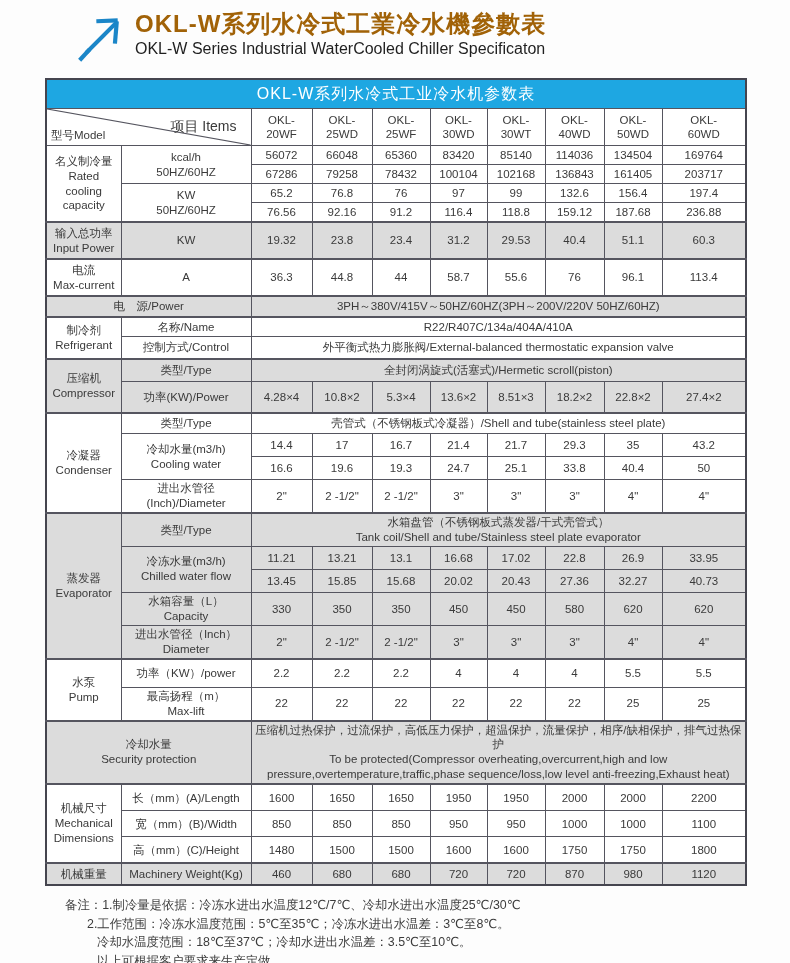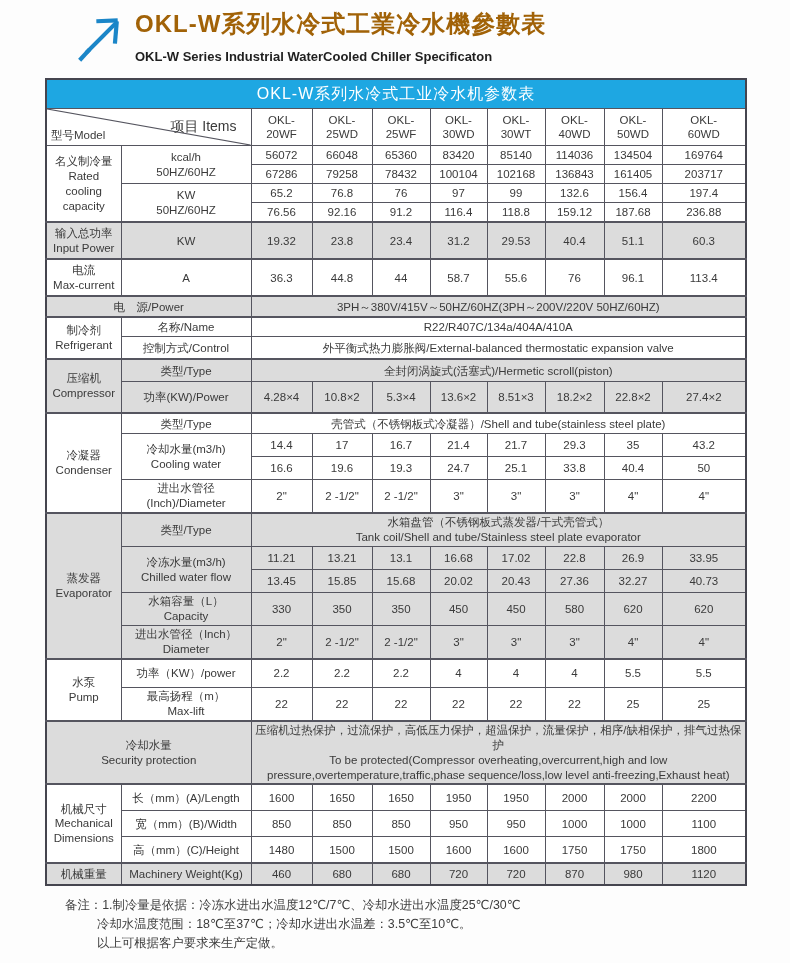--- a/index.html
+++ b/index.html
@@ -7,21 +7,21 @@
     width:790px;height:963px;background:#fdfdfd;color:#333;
     font-family:"Liberation Sans","DejaVu Sans",sans-serif;
     overflow:hidden;
   }
   .sheet{padding:6px 45px 0 45px;}
   
   .doc-header{display:flex;align-items:flex-start;margin:4px 0 14px 28px;}
   .arrow-icon{width:56px;height:52px;flex:0 0 auto;margin-top:2px;}
   .titles{margin-left:6px;}
   .title-cn{margin:0;font-size:24px;font-weight:700;color:#a16207;letter-spacing:1px;line-height:1.15;}
-  .title-en{margin:11px 0 0 0;font-size:13px;font-weight:700;color:#1f1f1f;line-height:1.2;}
+  .title-en{margin:1px 0 0 0;font-size:16px;font-weight:400;color:#1f1f1f;line-height:1.2;}
   
   table.spec{border-collapse:collapse;table-layout:fixed;width:700px;
     border:2px solid #45454f;font-size:11.5px;color:#3a3a3a;}
   table.spec td{border:1px solid #55555f;text-align:center;vertical-align:middle;
     padding:1px 2px;line-height:1.25;background:#fff;overflow:hidden;}
   tr.shade td{background:#dcdcdc;}
   tr.sec td{border-top-width:2px;}
   .caption-row td{background:#1ea7e2 !important;color:#fff;font-size:16px;font-weight:400;
     letter-spacing:1px;height:26px;border-bottom-width:2px;}
   .head-row td{height:34px;background:#d8d8d8;}
@@ -458,18 +458,19 @@
           <td>720</td>
           <td>870</td>
           <td>980</td>
           <td>1120</td>
       </tr>
     </tbody>
   </table>
 
   <div class="notes">
     <div class="ind0">备注：1.制冷量是依据：冷冻水进出水温度12℃/7℃、冷却水进出水温度25℃/30℃</div>
+    <div class="ind1">2.工作范围：冷冻水温度范围：5℃至35℃；冷冻水进出水温差：3℃至8℃。</div>
     <div class="ind2">冷却水温度范围：18℃至37℃；冷却水进出水温差：3.5℃至10℃。</div>
     <div class="ind2">以上可根据客户要求来生产定做。</div>
 
   </div>
 
 </div>
 
 </body></html>

